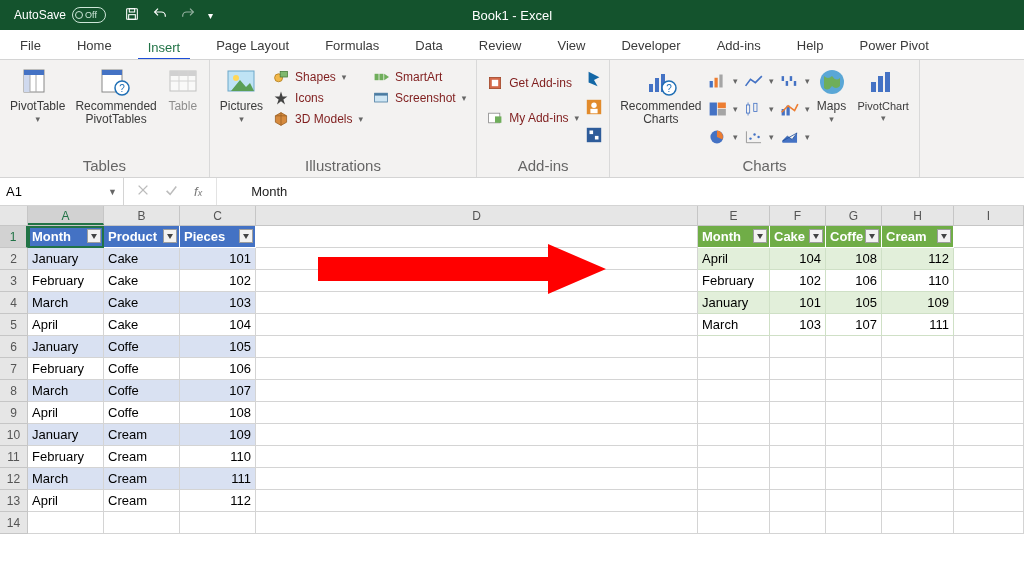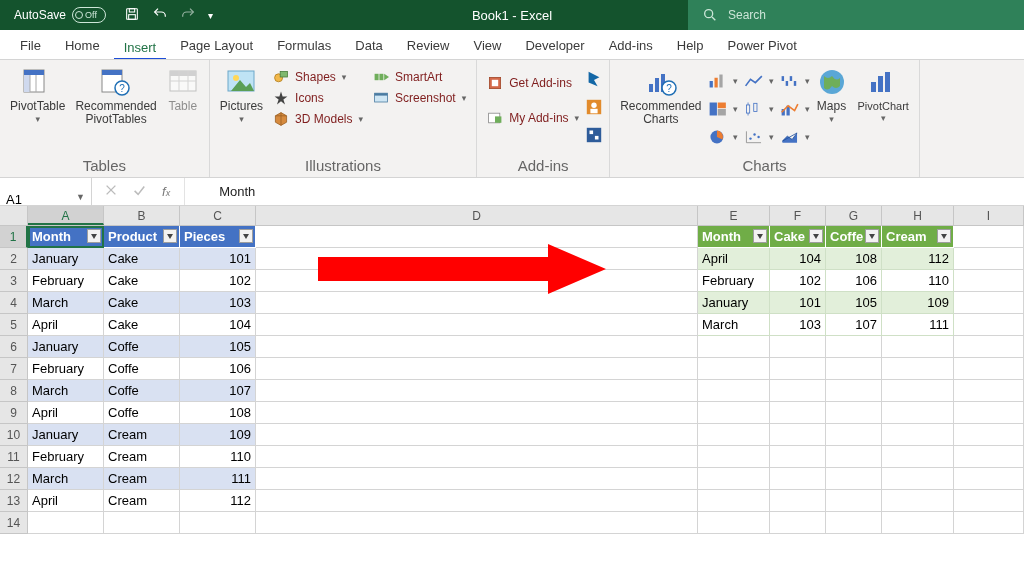--- a/index.html
+++ b/index.html
@@ -10,21 +10,21 @@
   .titlebar .autosave { display: flex; align-items: center; gap: 6px; padding: 0 10px 0 14px; }
   .toggle { width: 34px; height: 16px; border: 1px solid #cde6d8; border-radius: 8px; display: flex; align-items: center; padding: 0 2px; gap: 2px; font-size: 9px; color: #cde6d8; }
   .toggle .knob { width: 8px; height: 8px; border-radius: 50%; border: 1px solid #cde6d8; }
   .qat { display: flex; align-items: center; gap: 12px; padding-left: 8px; }
   .qat svg { width: 16px; height: 16px; }
   .title-center { position: absolute; left: 50%; transform: translateX(-50%); font-size: 13px; }
   .searchbox { margin-left: auto; background: #2f8159; height: 30px; width: 336px; display: flex; align-items: center; gap: 10px; padding: 0 14px; color: #cbe5d7; }
   .searchbox svg { width: 16px; height: 16px; }
 
   
-  .tabs { height: 30px; background: #fff; border-bottom: 1px solid #d4d4d4; display: flex; align-items: flex-end; padding-left: 10px; font-size: 13px; gap: 4px; }
+  .tabs { height: 30px; background: #fff; border-bottom: 1px solid #d4d4d4; display: flex; align-items: flex-end; padding-left: 10px; font-size: 13px; gap: 16px; }
   .tab { padding: 6px 10px; color: #3b3b3b; cursor: pointer; }
   .tab.active { color: #217346; border-bottom: 1px solid #1d4ed8; padding-bottom: 3px; font-weight: 400; }
   .tab.contextual { color: #217346; }
 
   
   .ribbon { height: 118px; background: #f3f2f1; border-bottom: 1px solid #d4d4d4; display: flex; }
   .group { border-right: 1px solid #d9d9d9; display: flex; flex-direction: column; padding: 4px 6px 0 6px; }
   .group-body { flex: 1; display: flex; align-items: flex-start; gap: 2px; }
   .group-label { text-align: center; font-size: 15px; color: #666; padding: 2px 0 3px 0; }
   .rbtn { display: flex; flex-direction: column; align-items: center; justify-content: flex-start; padding: 2px 4px; font-size: 12px; color: #3b3b3b; gap: 2px; min-width: 40px; text-align: center; line-height: 1.1; cursor: pointer; }
@@ -32,21 +32,21 @@
   .rstack { display: flex; flex-direction: column; gap: 3px; padding-top: 4px; }
   .rsmall { display: flex; align-items: center; gap: 6px; font-size: 12px; color: #7f1d1d; cursor: pointer; padding: 1px 4px; }
   .rsmall svg { width: 16px; height: 16px; }
   .caret::after { content: " \25BE"; font-size: 9px; color: #666; }
   .chartgrid { display: grid; grid-template-columns: repeat(3, 30px); grid-auto-rows: 26px; gap: 2px 6px; padding-top: 4px; }
   .chartgrid .rsmall { padding: 0; justify-content: center; }
   .chartgrid svg { width: 22px; height: 20px; }
 
   
   .fbar { height: 28px; border-bottom: 1px solid #d4d4d4; display: flex; align-items: stretch; font-size: 13px; background: #fff; }
-  .namebox { width: 92px; border-right: 1px solid #d4d4d4; display: flex; align-items: flex-start; padding: 14px 6px; justify-content: space-between; }
+  .namebox { width: 124px; border-right: 1px solid #d4d4d4; display: flex; align-items: center; padding: 4px 6px; justify-content: space-between; }
   .namebox .dd { font-size: 9px; color: #666; }
   .fx-icons { display: flex; align-items: center; gap: 14px; padding: 0 12px; color: #bcbcbc; border-right: 1px solid #e3e3e3; }
   .fx-icons svg { width: 14px; height: 14px; }
   .fx-label { color: #7a7a7a; font-style: italic; padding: 0 2px; }
   .formula-input { flex: 1; display: flex; align-items: center; padding-left: 34px; color: #222; }
 
   
   .sheet { position: relative; }
   .col-headers { display: flex; height: 20px; background: #e6e6e6; border-bottom: 1px solid #c6c6c6; }
   .corner { width: 28px; border-right: 1px solid #c6c6c6; background: #e6e6e6; }
@@ -104,27 +104,20 @@
           <path d="M9 14l-5-5 5-5"></path>
           <path d="M4 9h10a6 6 0 016 6v1"></path>
         </svg></span>
     <span style="opacity:.55"><svg viewBox="0 0 24 24" fill="none" stroke="#fff" stroke-width="1.8">
           <path d="M15 14l5-5-5-5"></path>
           <path d="M20 9H10a6 6 0 00-6 6v1"></path>
         </svg></span>
     <span style="font-size:10px">▾</span>
   </div>
   <div class="title-center">Book1  -  Excel</div>
-  <div class="searchbox">
-    <svg viewBox="0 0 24 24" fill="none" stroke="#cbe5d7" stroke-width="2">
-        <circle cx="10" cy="10" r="6"></circle>
-        <line x1="15" y1="15" x2="20" y2="20"></line>
-      </svg>
-    <span>Search</span>
-  </div>
 </div>
 
 <div class="tabs" id="tabs">
     <div class="tab">File</div>
     <div class="tab">Home</div>
     <div class="tab active">Insert</div>
     <div class="tab">Page Layout</div>
     <div class="tab">Formulas</div>
     <div class="tab">Data</div>
     <div class="tab">Review</div>

